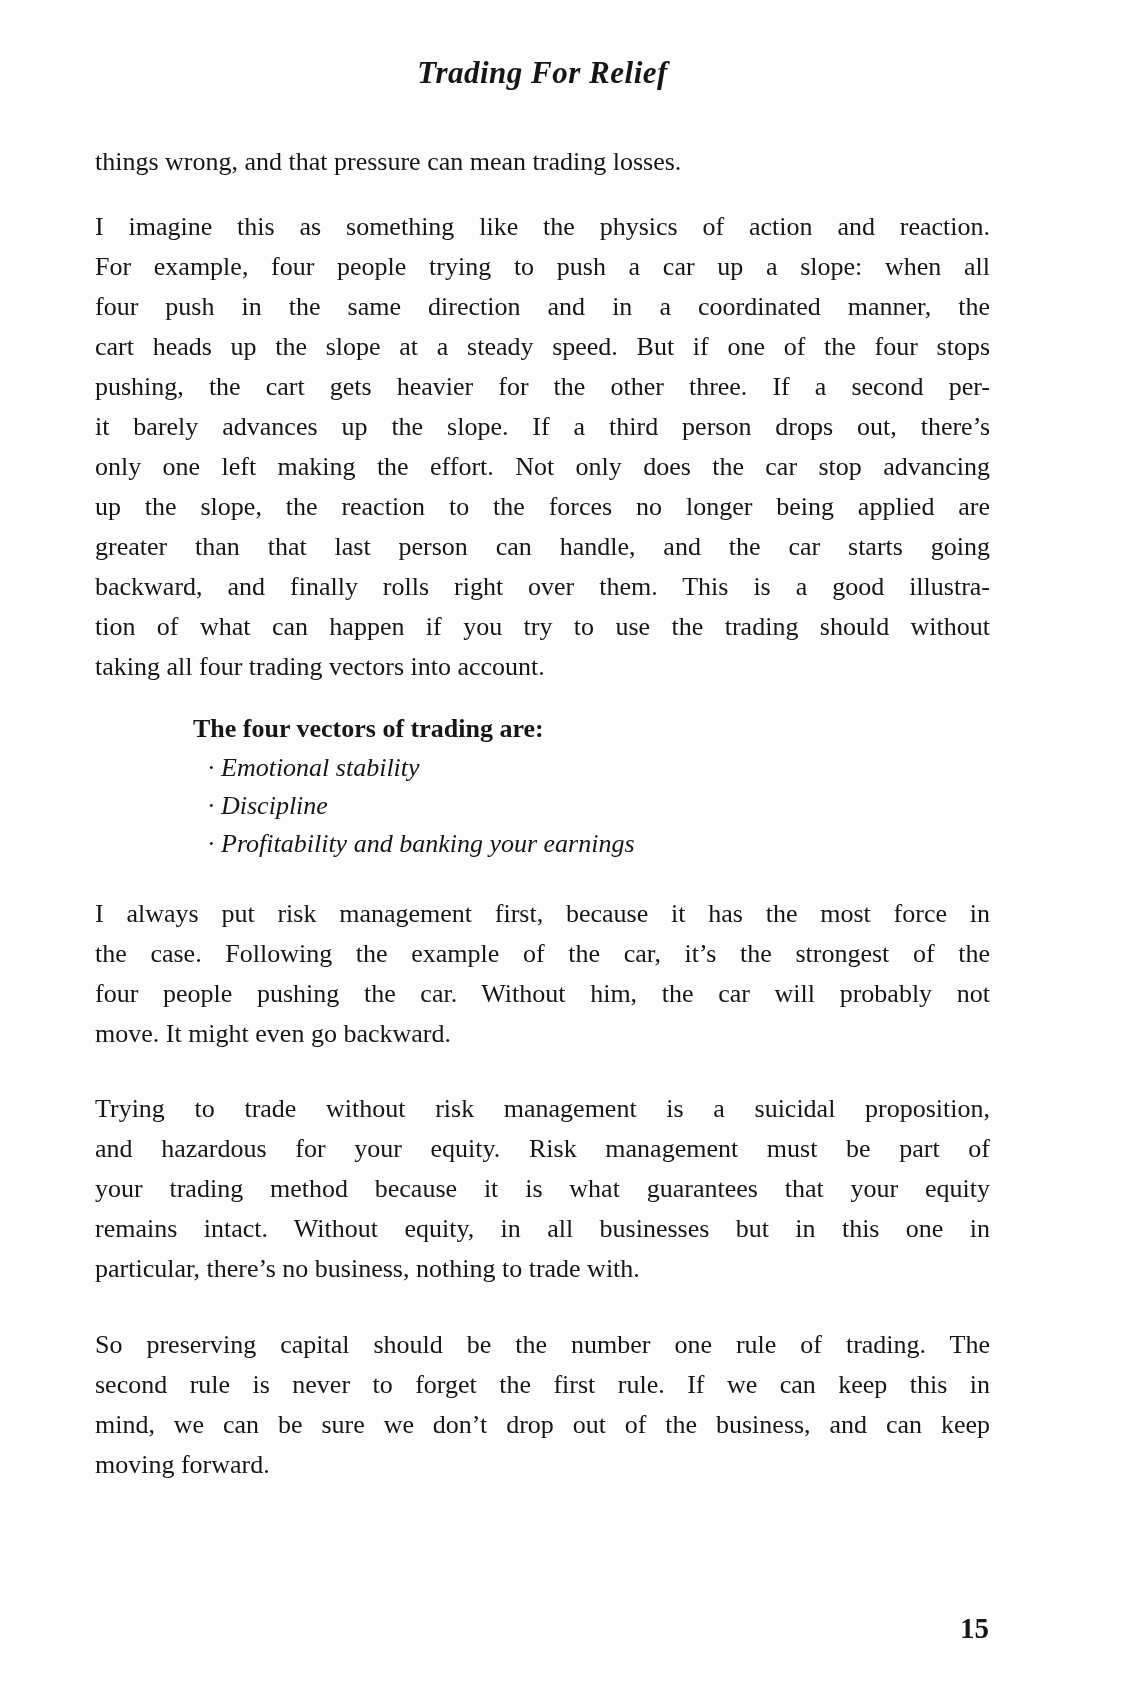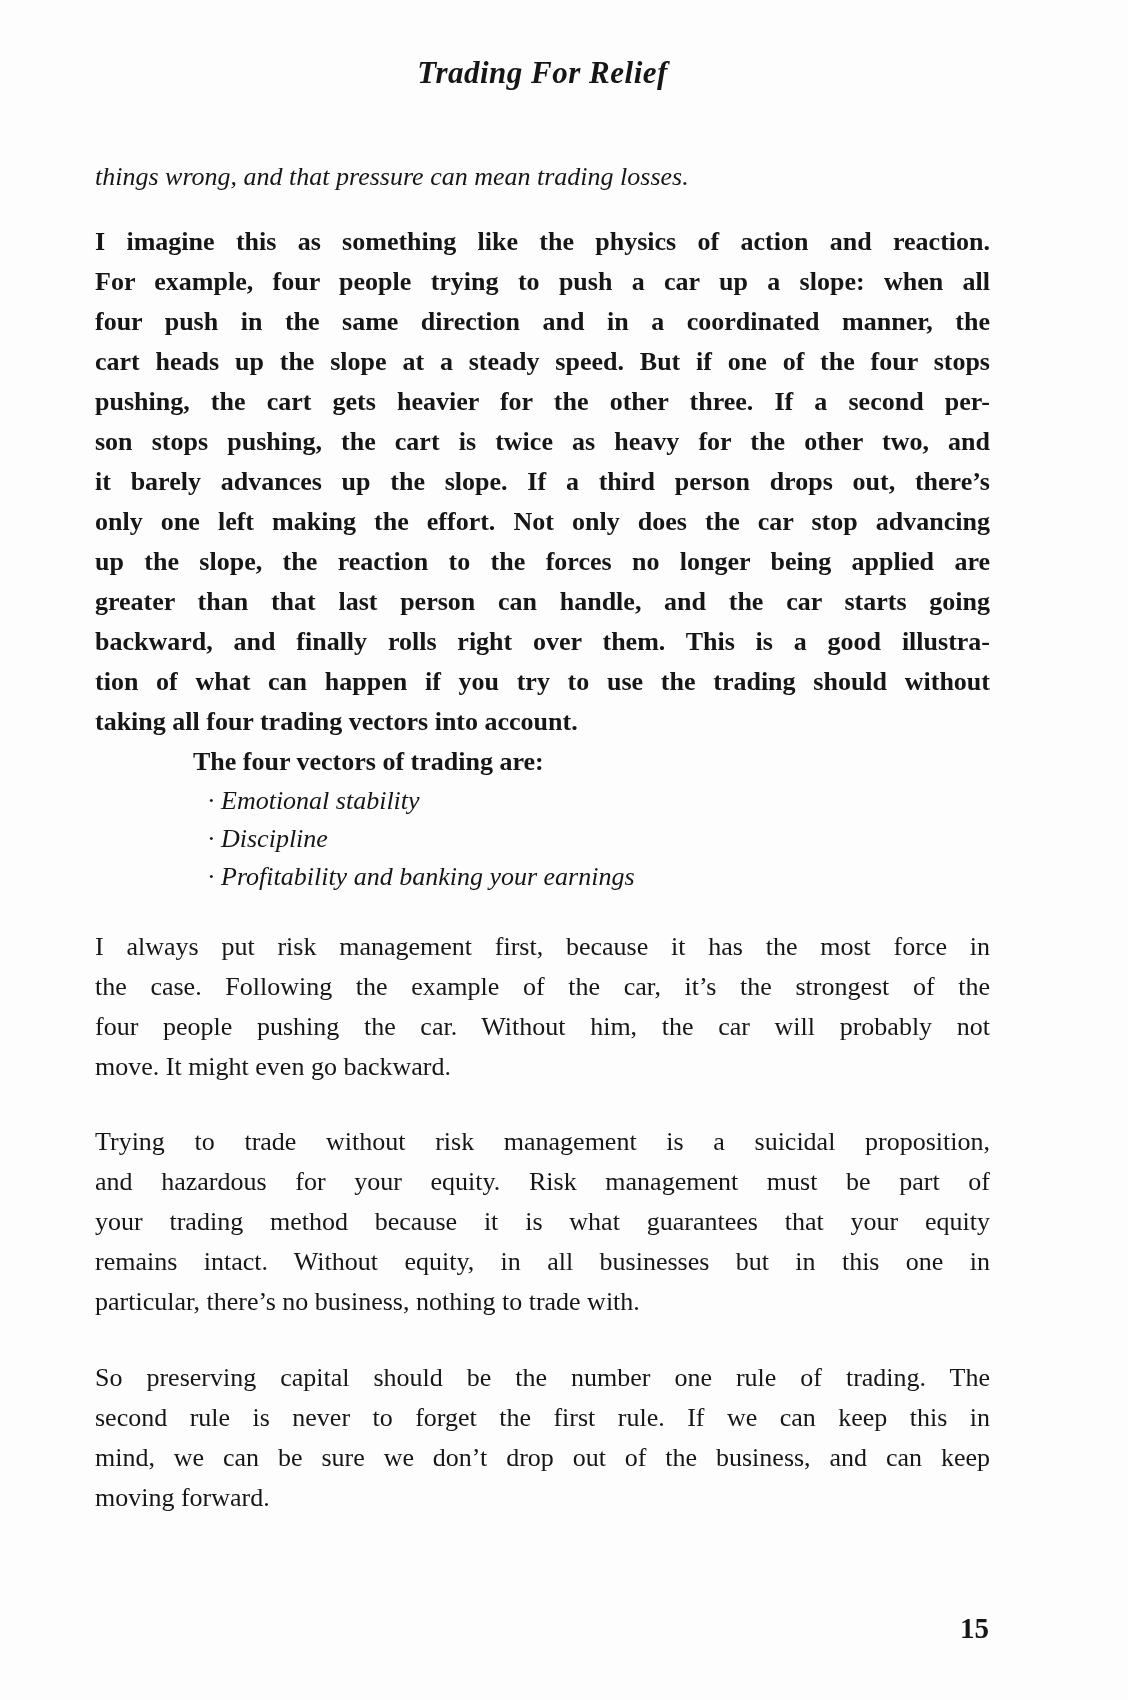--- a/index.html
+++ b/index.html
@@ -38,23 +38,23 @@
   .jline {
     text-align: justify;
     text-align-last: justify;
     white-space: nowrap;
     overflow: visible;
   }
   .jline.jlast {
     text-align-last: left;
   }
   
-  #page-body > :nth-child(1) { margin-top: 65px; font-style: italic; }  
-  #page-body > :nth-child(2) { margin-top: 25px; font-weight: bold; }  
-  #page-body > :nth-child(3) { }  
+  #page-body > :nth-child(1) { margin-top: 50px; }  
+  #page-body > :nth-child(2) { margin-top: 25px; }  
+  #page-body > :nth-child(3) { margin-top: 22px; }  
   #page-body > :nth-child(4) { margin-top: 31px; }  
   #page-body > :nth-child(5) { margin-top: 35px; }  
   #page-body > :nth-child(6) { margin-top: 36px; }  
   .vhead {
     margin-left: 98px;
     font-weight: bold;
     line-height: 40px;
   }
   .vitem {
     margin-left: 112px;
@@ -83,21 +83,20 @@
     <div id="page-body">
         <div class="para">
           <div class="jline jlast">things wrong, and that pressure can mean trading losses.</div>
         </div>
         <div class="para">
           <div class="jline">I imagine this as something like the physics of action and reaction.</div>
           <div class="jline">For example, four people trying to push a car up a slope: when all</div>
           <div class="jline">four push in the same direction and in a coordinated manner, the</div>
           <div class="jline">cart heads up the slope at a steady speed. But if one of the four stops</div>
           <div class="jline">pushing, the cart gets heavier for the other three. If a second per-</div>
-          <div class="jline">son stops pushing, the cart is twice as heavy for the other two, and</div>
           <div class="jline">it barely advances up the slope.  If a third person drops out, there’s</div>
           <div class="jline">only one left making the effort.  Not only does the car stop advancing</div>
           <div class="jline">up the slope, the reaction to the forces no longer being applied are</div>
           <div class="jline">greater than that last person can handle, and the car starts going</div>
           <div class="jline">backward, and finally rolls right over them.  This is a good illustra-</div>
           <div class="jline">tion of what can happen if you try to use the trading should without</div>
           <div class="jline jlast">taking all four trading vectors into account.</div>
         </div>
         <div class="vlist">
           <div class="vhead">The four vectors of trading are:</div>

